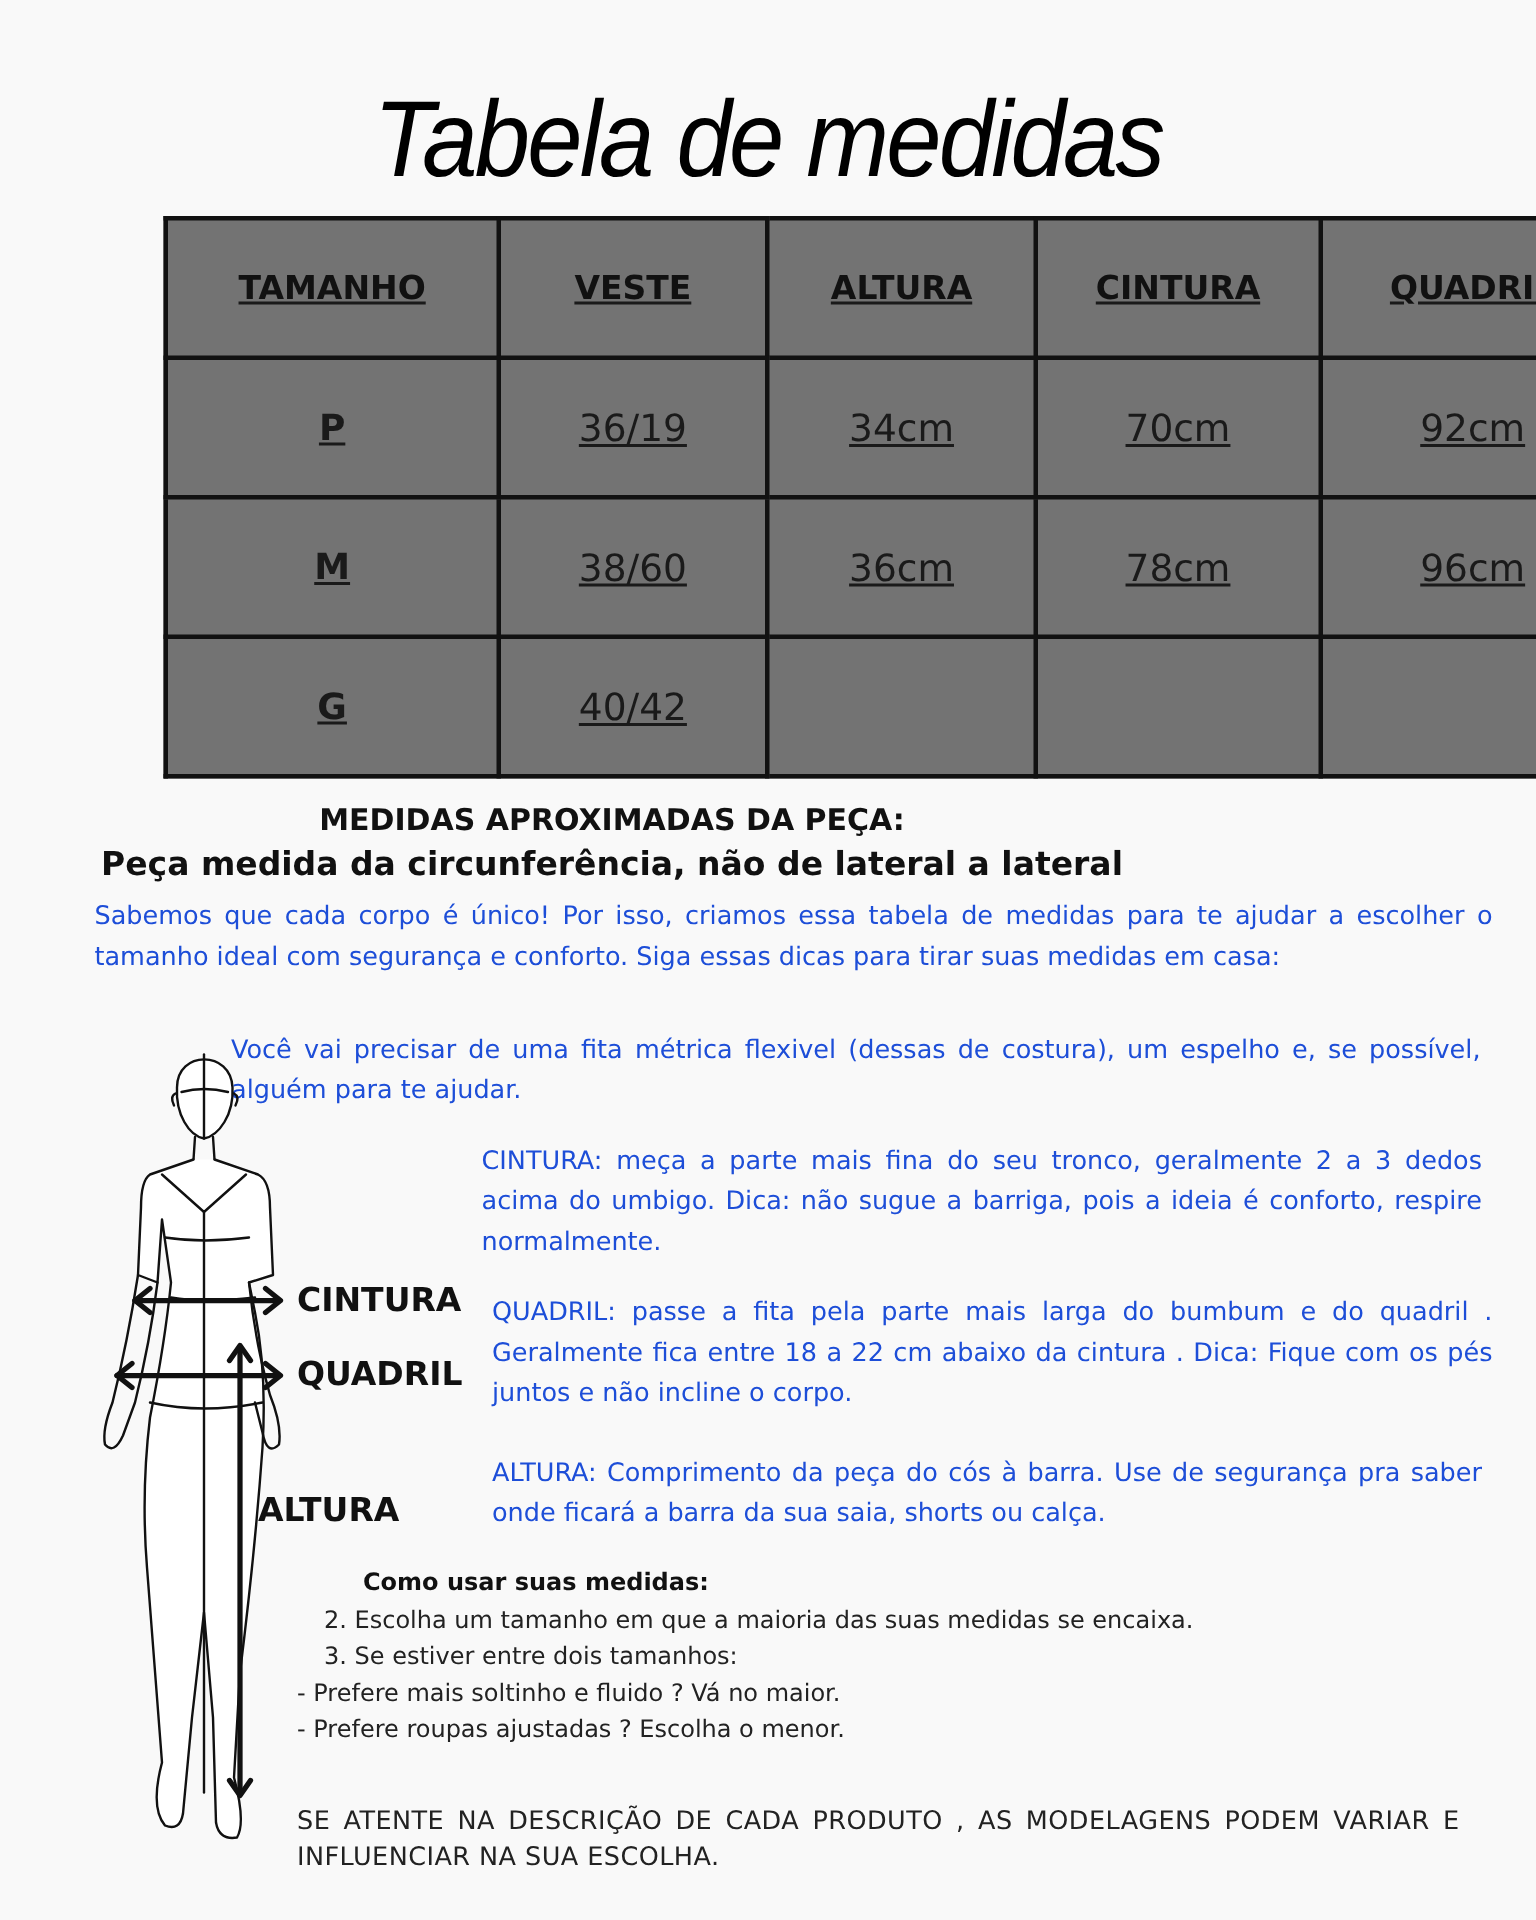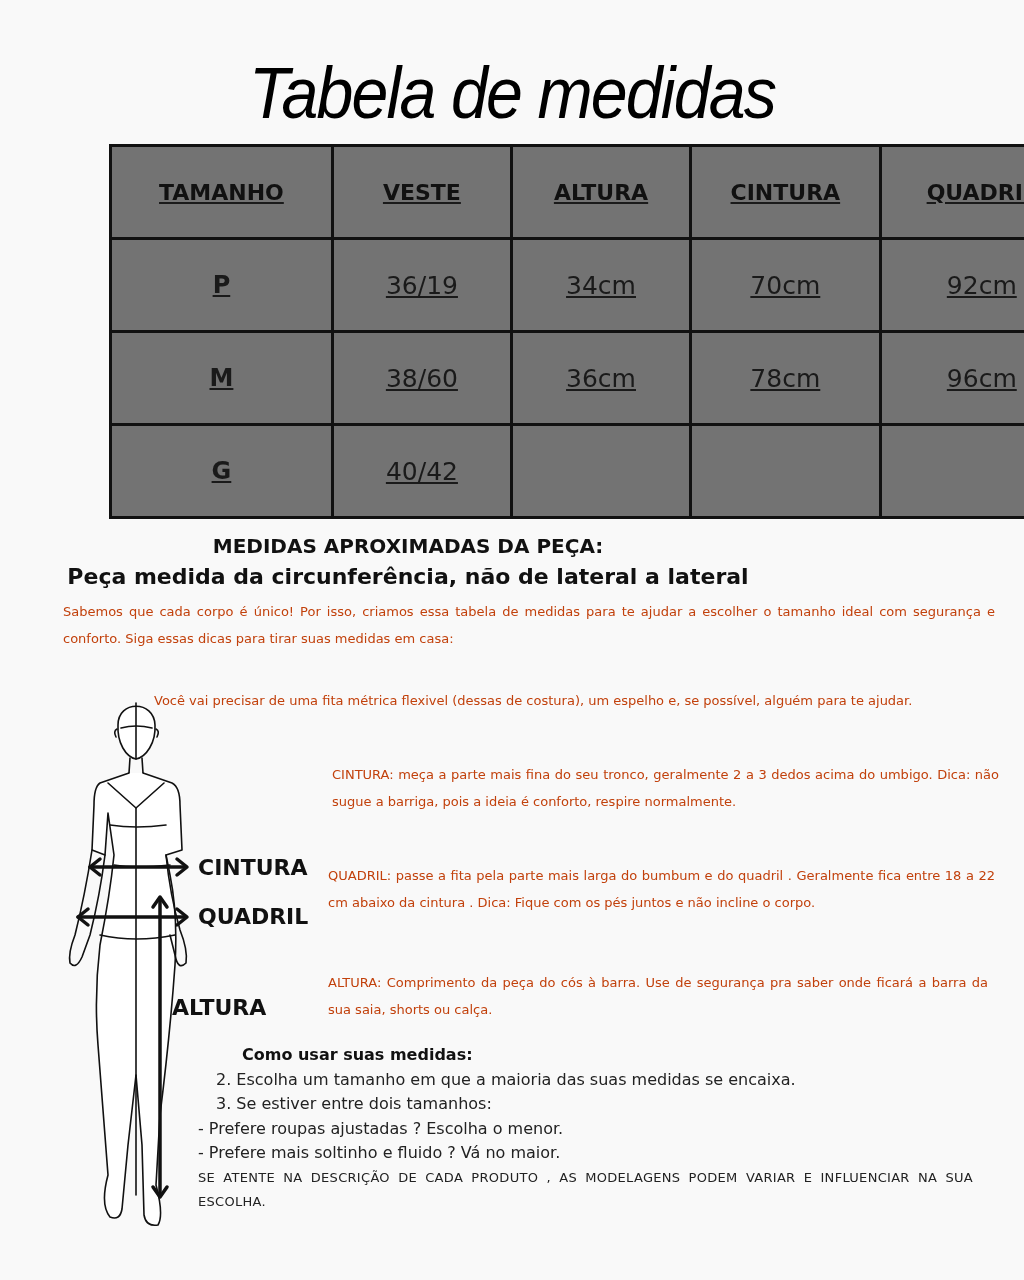--- a/index.html
+++ b/index.html
@@ -28,32 +28,32 @@
   col.c1 { width: 192px; } col.c2 { width: 155px; } col.c3 { width: 155px; }
   col.c4 { width: 164px; } col.c5 { width: 176px; }
 
   .h2 {
     position: absolute; left: 0; width: 816px; text-align: center; font-weight: bold; color: #111;
   }
   .h2.a { top: 534px; font-size: 20px; }
   .h2.b { top: 564px; font-size: 22px; }
 
   .para {
-    position: absolute; font-size: 13px; line-height: 27px; color: #c2410c; text-align: justify;
+    position: absolute; font-size: 17px; line-height: 27px; color: #1d4ed8; text-align: justify;
   }
   .intro { left: 63px; top: 598px; width: 932px; }
   .need { left: 154px; top: 687px; width: 833px; }
-  .cintura { left: 332px; top: 761px; width: 667px; }
+  .cintura { left: 321px; top: 761px; width: 667px; }
   .quadril { left: 328px; top: 862px; width: 667px; }
   .altura { left: 328px; top: 969px; width: 660px; }
 
   .howto { position: absolute; left: 198px; top: 1043px; width: 775px; font-size: 16px; line-height: 24.5px; color: #222; }
   .howto .head { font-weight: bold; color: #111; margin-left: 44px; }
   .howto .num { padding-left: 18px; }
-  .howto .warn { text-align: justify; font-size: 13px; letter-spacing: 0.3px; }
+  .howto .warn { text-align: justify; font-size: 17px; letter-spacing: 0.3px; margin-top: 36px; }
 
   .figure { position: absolute; left: 30px; top: 695px; width: 300px; height: 540px; }
   .lbl { position: absolute; font-weight: bold; font-size: 22px; color: #111; }
   .lbl.cint { left: 198px; top: 855px; }
   .lbl.quad { left: 198px; top: 904px; }
   .lbl.alt { left: 172px; top: 995px; }
 </style>
 </head>
 <body>
 
@@ -143,16 +143,16 @@
 </svg>
 
 <div class="lbl cint">CINTURA</div>
 <div class="lbl quad">QUADRIL</div>
 <div class="lbl alt">ALTURA</div>
 
 <div class="howto">
   <div class="head">Como usar suas medidas:</div>
   <div class="num">2. Escolha um tamanho em que a maioria das suas medidas se encaixa.</div>
   <div class="num">3. Se estiver entre dois tamanhos:</div>
+  <div>- Prefere mais soltinho e fluido ? Vá no maior.</div>
   <div>- Prefere roupas ajustadas ? Escolha o menor.</div>
-  <div>- Prefere mais soltinho e fluido ? Vá no maior.</div>
   <div class="warn">SE ATENTE NA DESCRIÇÃO DE CADA PRODUTO , AS MODELAGENS PODEM VARIAR E INFLUENCIAR NA SUA ESCOLHA.</div>
 </div>
 
 </body></html>

